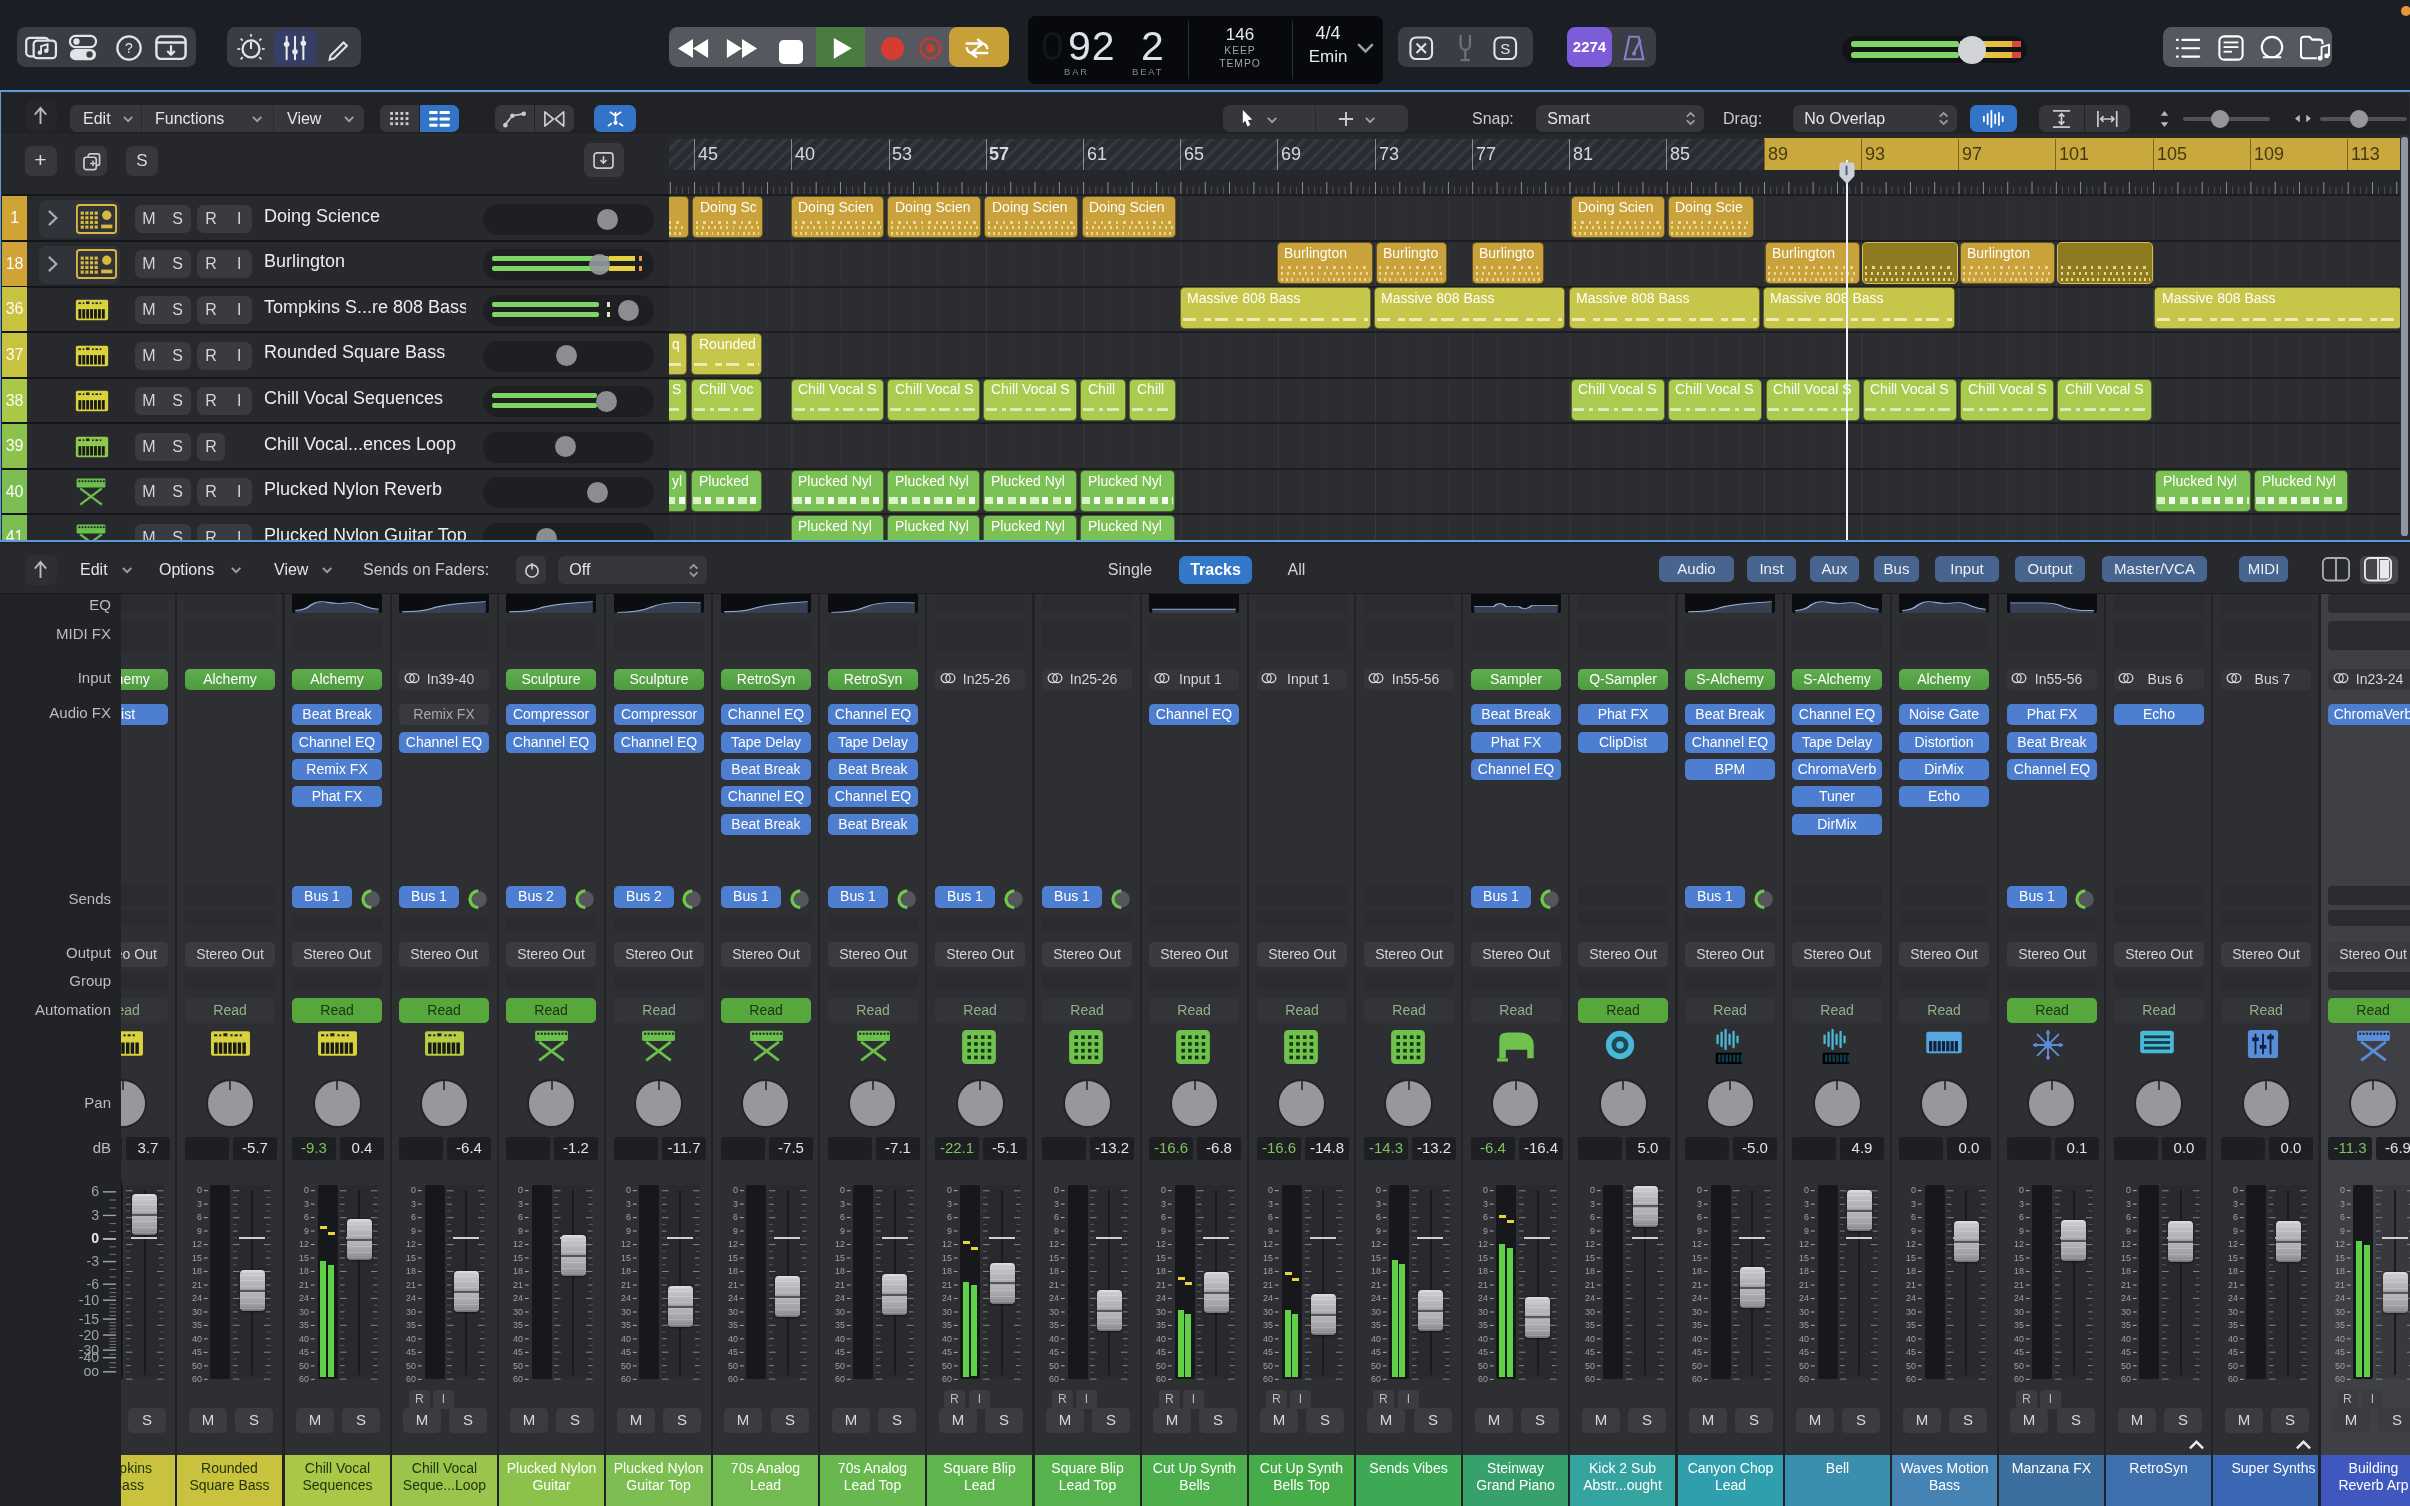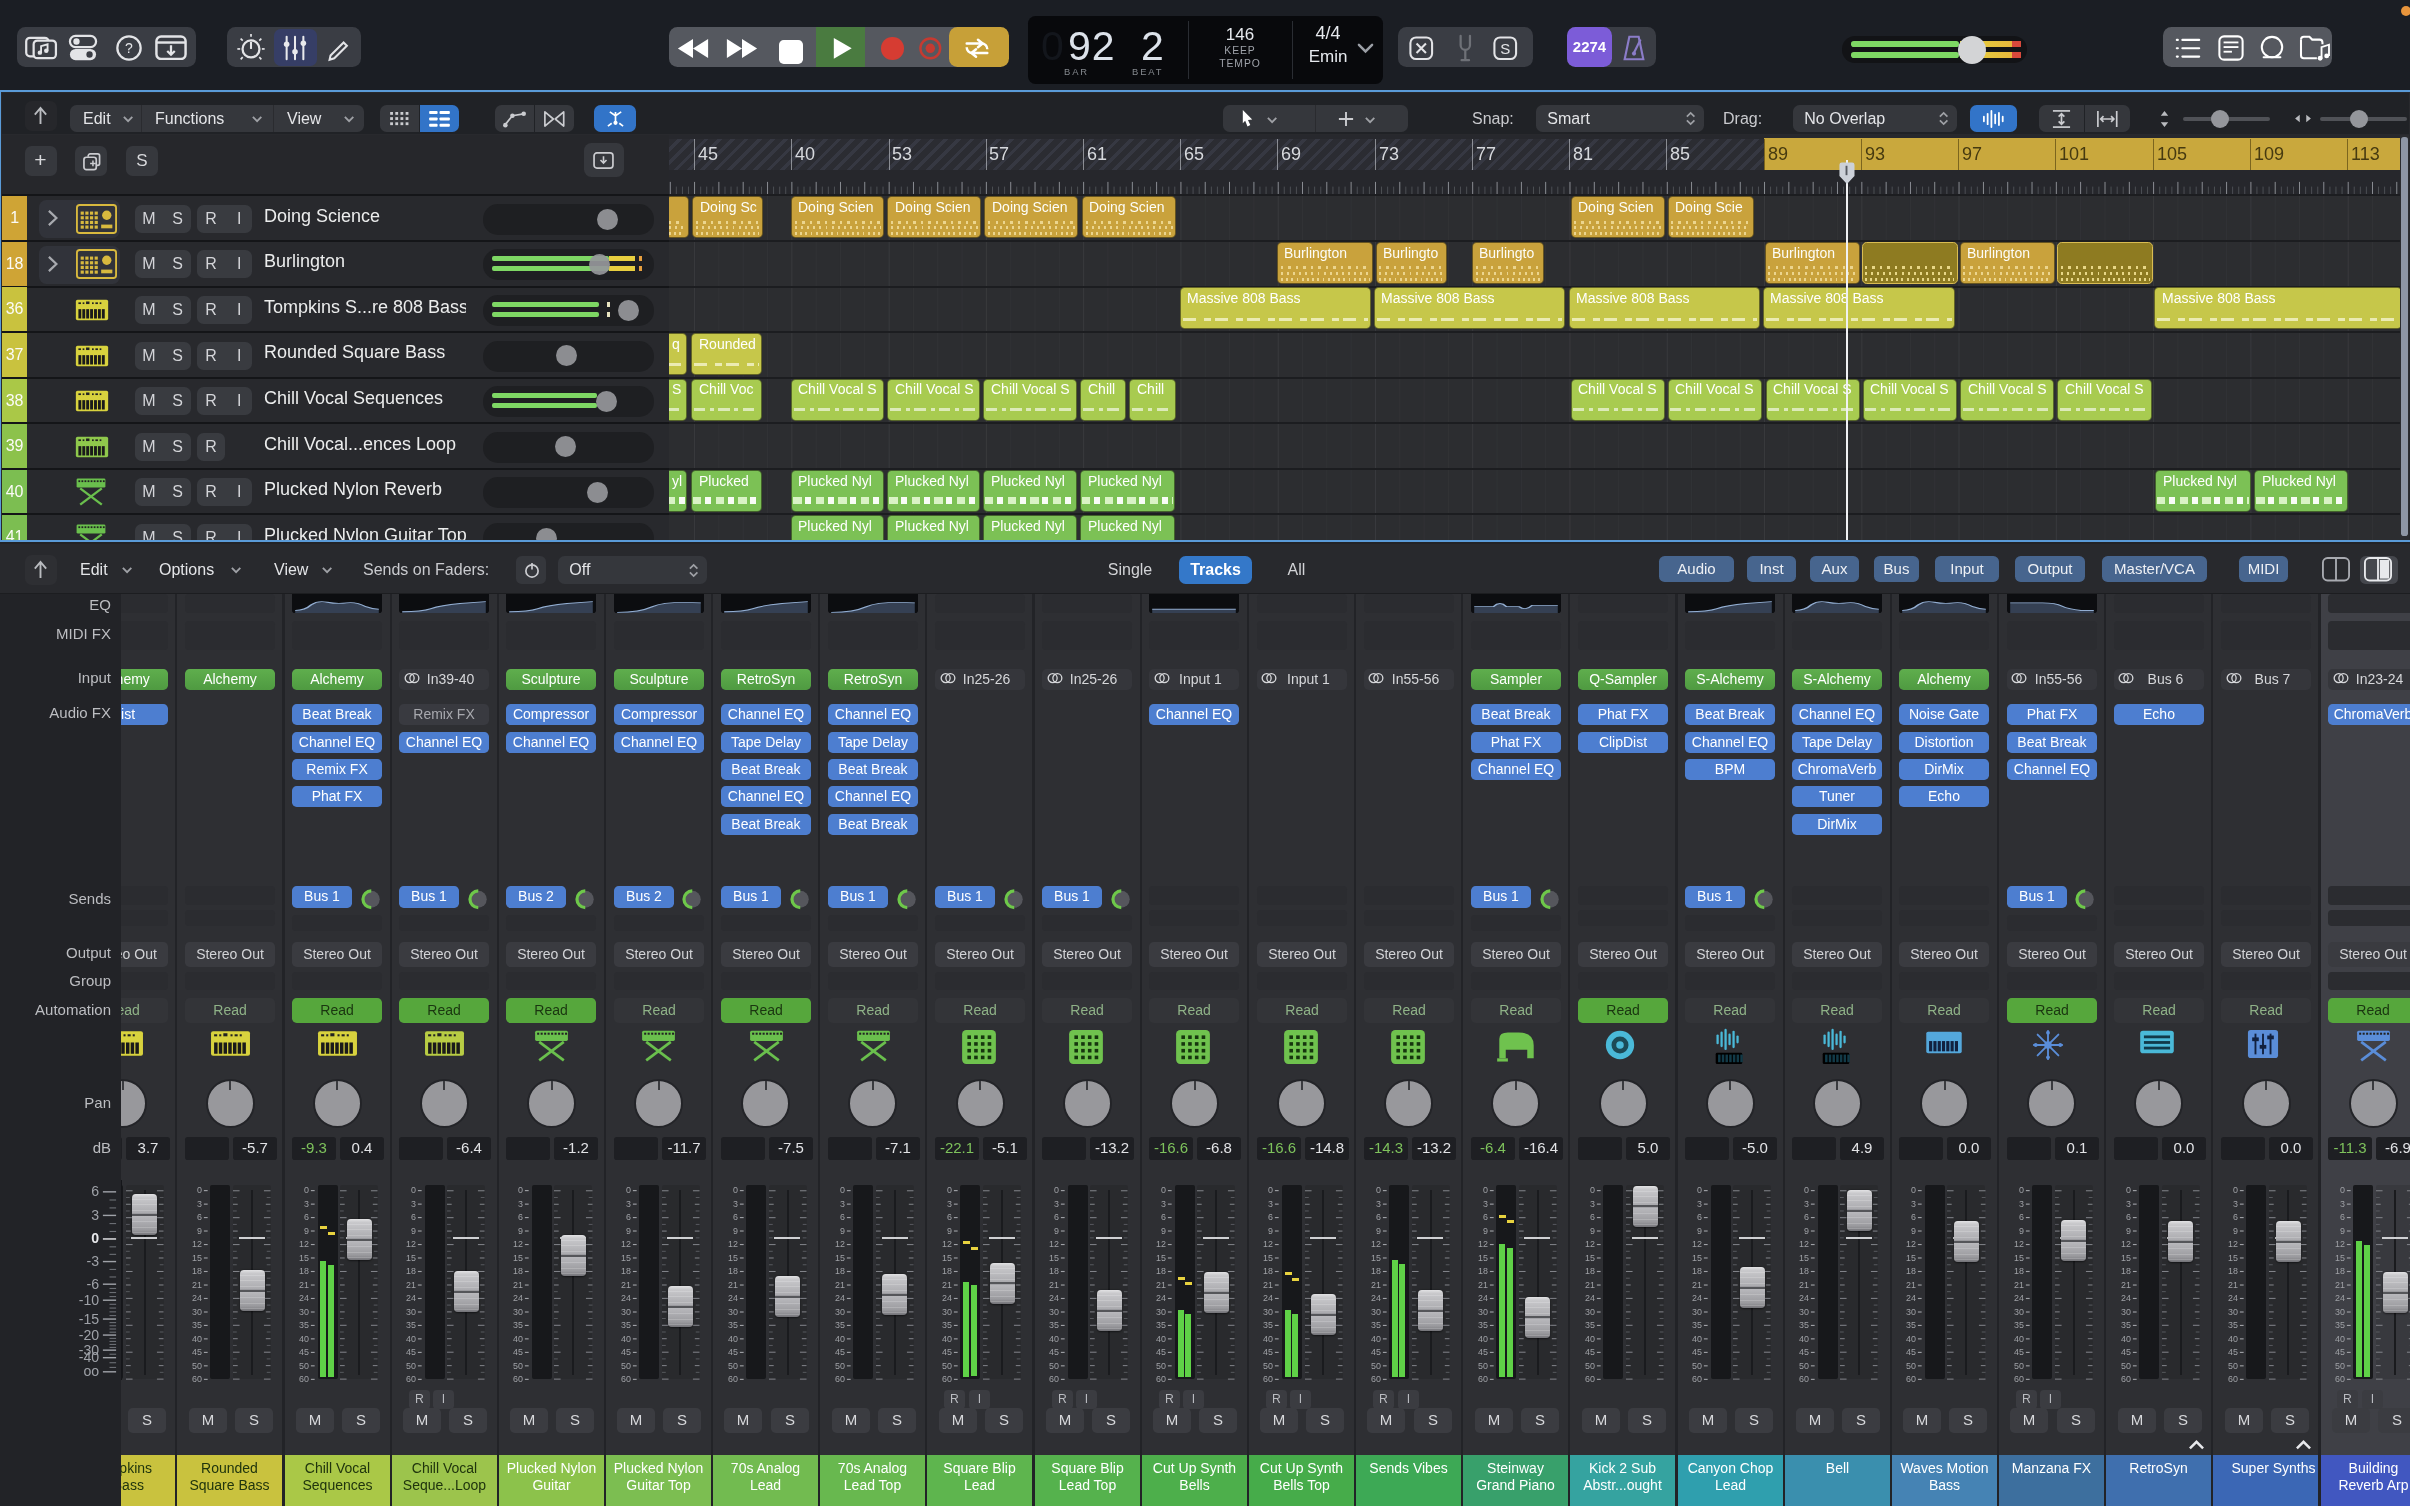--- a/index.html
+++ b/index.html
@@ -589,21 +589,21 @@
     <rect x="2544.4" y="193" width="1" height="13" fill="#8f9298"></rect>
     <rect x="2550.9" y="198" width="1" height="8" fill="#4e5156"></rect>
   </svg>
 <div style="left:694px;top:139px;width:0.9px;height:31px;background:rgba(215,218,224,.55);"></div>
 <div style="left:698px;top:144px;width:56px;height:21px;color:#d7d9dd;font-size:18px;">45</div>
 <div style="left:791px;top:139px;width:0.9px;height:31px;background:rgba(215,218,224,.55);"></div>
 <div style="left:795px;top:144px;width:56px;height:21px;color:#d7d9dd;font-size:18px;">40</div>
 <div style="left:889px;top:139px;width:0.9px;height:31px;background:rgba(215,218,224,.55);"></div>
 <div style="left:892px;top:144px;width:56px;height:21px;color:#d7d9dd;font-size:18px;">53</div>
 <div style="left:986px;top:139px;width:0.9px;height:31px;background:rgba(215,218,224,.55);"></div>
-<div style="left:989px;top:144px;width:56px;height:21px;color:#d7d9dd;font-size:18px;">57</div>
+<div style="left:989px;top:144px;width:56px;height:21px;color:#d7d9dd;font-size:18px;font-weight:bold;">57</div>
 <div style="left:1083px;top:139px;width:0.9px;height:31px;background:rgba(215,218,224,.55);"></div>
 <div style="left:1087px;top:144px;width:56px;height:21px;color:#d7d9dd;font-size:18px;">61</div>
 <div style="left:1180px;top:139px;width:0.9px;height:31px;background:rgba(215,218,224,.55);"></div>
 <div style="left:1184px;top:144px;width:56px;height:21px;color:#d7d9dd;font-size:18px;">65</div>
 <div style="left:1277px;top:139px;width:0.9px;height:31px;background:rgba(215,218,224,.55);"></div>
 <div style="left:1281px;top:144px;width:56px;height:21px;color:#d7d9dd;font-size:18px;">69</div>
 <div style="left:1375px;top:139px;width:0.9px;height:31px;background:rgba(215,218,224,.55);"></div>
 <div style="left:1379px;top:144px;width:56px;height:21px;color:#d7d9dd;font-size:18px;">73</div>
 <div style="left:1472px;top:139px;width:0.9px;height:31px;background:rgba(215,218,224,.55);"></div>
 <div style="left:1476px;top:144px;width:56px;height:21px;color:#d7d9dd;font-size:18px;">77</div>

